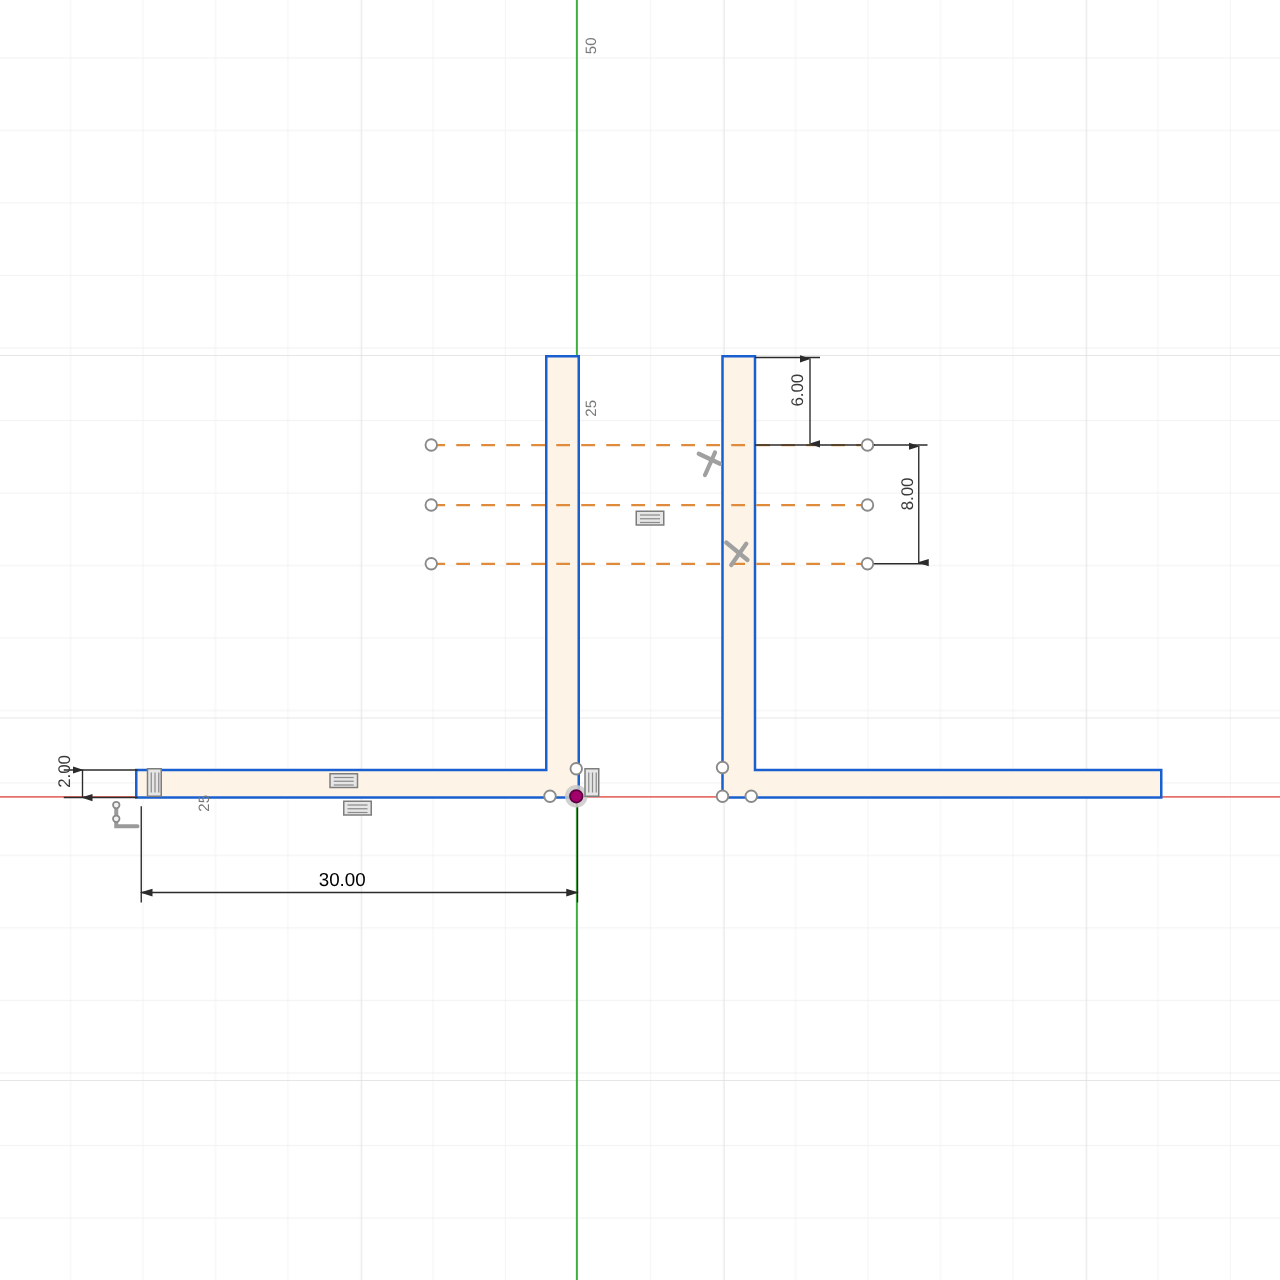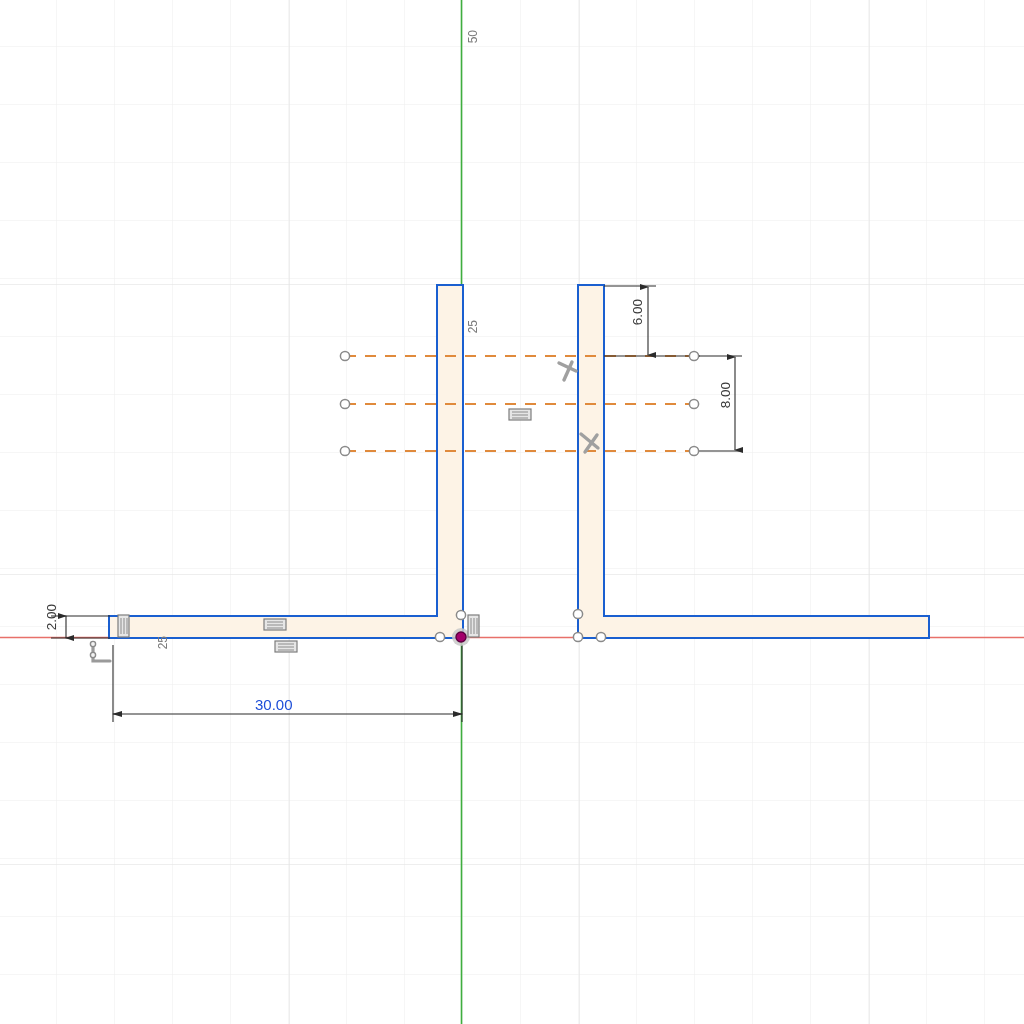--- a/index.html
+++ b/index.html
@@ -22,21 +22,21 @@
     color: #7a7a7a;
     writing-mode: vertical-rl;
     transform: rotate(180deg);
     letter-spacing: 0px;
     white-space: nowrap;
     user-select: none;
   }
   .dimtext {
     position: absolute;
     font-size: 13.5px;
-    color: #1d4ed8;
+    color: #000000;
     white-space: nowrap;
     user-select: none;
   }
   .dimtext-v {
     position: absolute;
     font-size: 13.5px;
     color: #3a3a3a;
     writing-mode: vertical-rl;
     transform: rotate(180deg);
     white-space: nowrap;

